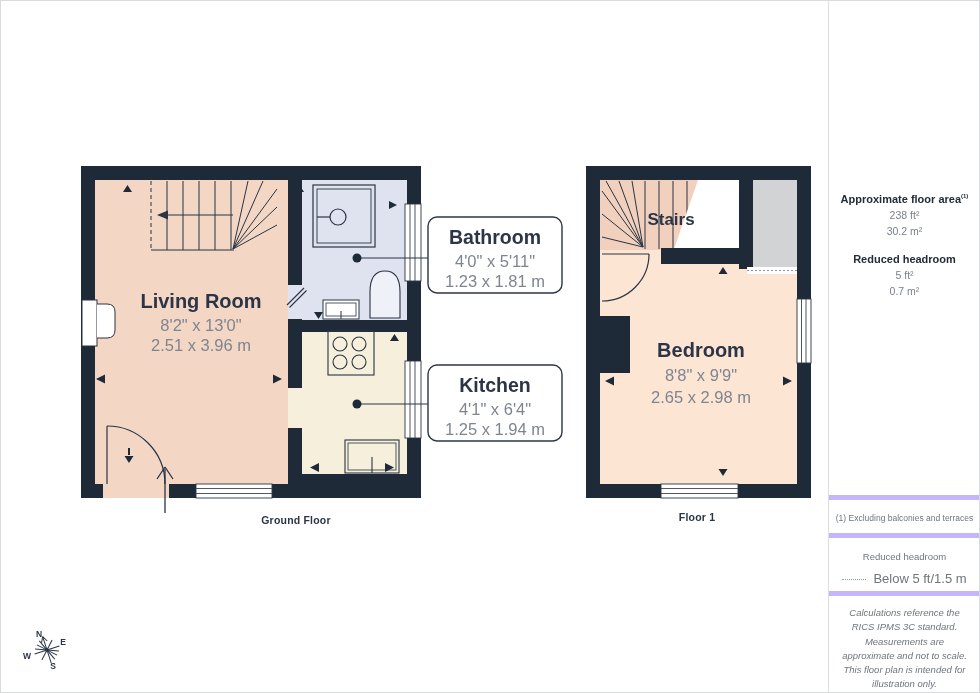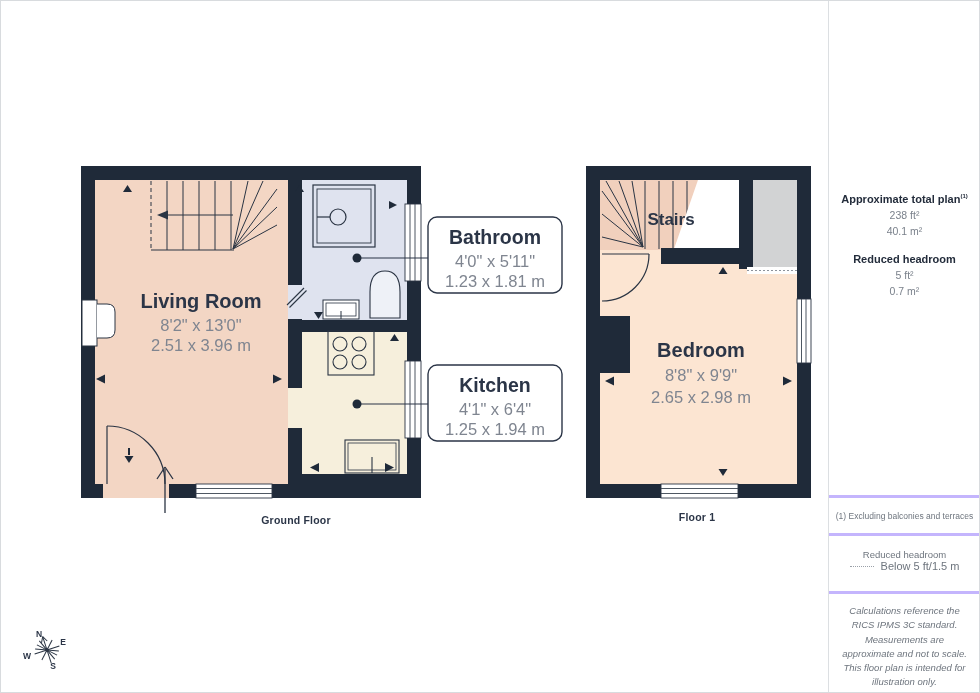--- a/index.html
+++ b/index.html
@@ -19,26 +19,26 @@
   .compass-letter{font-size:8.5px;font-weight:bold;fill:#2b3547;}
 
   .sidebar{position:absolute;left:827px;top:0;width:152px;height:691px;
     border-left:1px solid #dcdfe2;box-sizing:border-box;}
   .sb-area{position:absolute;left:0;top:192px;width:100%;text-align:center;}
   .sb-heading{font-size:11px;font-weight:bold;color:#232c3b;}
   .sb-heading sup{font-size:6px;}
   .sb-value{font-size:10.5px;color:#7a818b;margin-top:4px;}
   .sb-gap{height:16px;}
   .sb-section{position:absolute;left:0;width:100%;box-sizing:border-box;
-    border-top:3px solid #c4b5fd;text-align:center;color:#6e757e;}
+    border-top:5px solid #c4b5fd;text-align:center;color:#6e757e;}
   .sec-footnote{top:494px;height:38px;}
   .sec-footnote .fn-text{font-size:8.5px;margin-top:13px;}
   .sec-legend{top:532px;height:58px;}
   .sec-legend .legend-heading{font-size:9.5px;margin-top:13px;}
-  .sec-legend .legend-row{font-size:11px;}
+  .sec-legend .legend-row{font-size:13px;margin-top:9px;}
   .dotted-sample{display:inline-block;width:24px;border-top:1px dotted #9aa0a8;
     vertical-align:3px;margin-right:7px;}
   .sec-disclaimer{top:590px;height:101px;font-style:italic;}
   .sec-disclaimer .disclaimer-text{font-size:9.5px;line-height:1.5;
     padding:10px 9px 0 9px;}
 </style>
 </head>
 <body>
 
 <div class="canvas">
@@ -239,24 +239,24 @@
       <text x="38" y="636" class="compass-letter">N</text>
       <text x="62" y="644" class="compass-letter">E</text>
       <text x="26" y="658" class="compass-letter">W</text>
       <text x="52" y="668" class="compass-letter">S</text>
     </g>
   </svg>
 
   <div class="sidebar">
     <div class="sb-area">
       <div class="sb-heading">
-        <span>Approximate total plan</span><sup>(1)</sup>
+        <span>Approximate floor area</span><sup>(1)</sup>
       </div>
       <div class="sb-value">238 ft²</div>
-      <div class="sb-value">40.1 m²</div>
+      <div class="sb-value">30.2 m²</div>
       <div class="sb-gap"></div>
       <div class="sb-heading">Reduced headroom</div>
       <div class="sb-value">5 ft²</div>
       <div class="sb-value">0.7 m²</div>
     </div>
 
     <div class="sb-section sec-footnote">
       <div class="fn-text">(1) Excluding balconies and terraces</div>
     </div>
 

